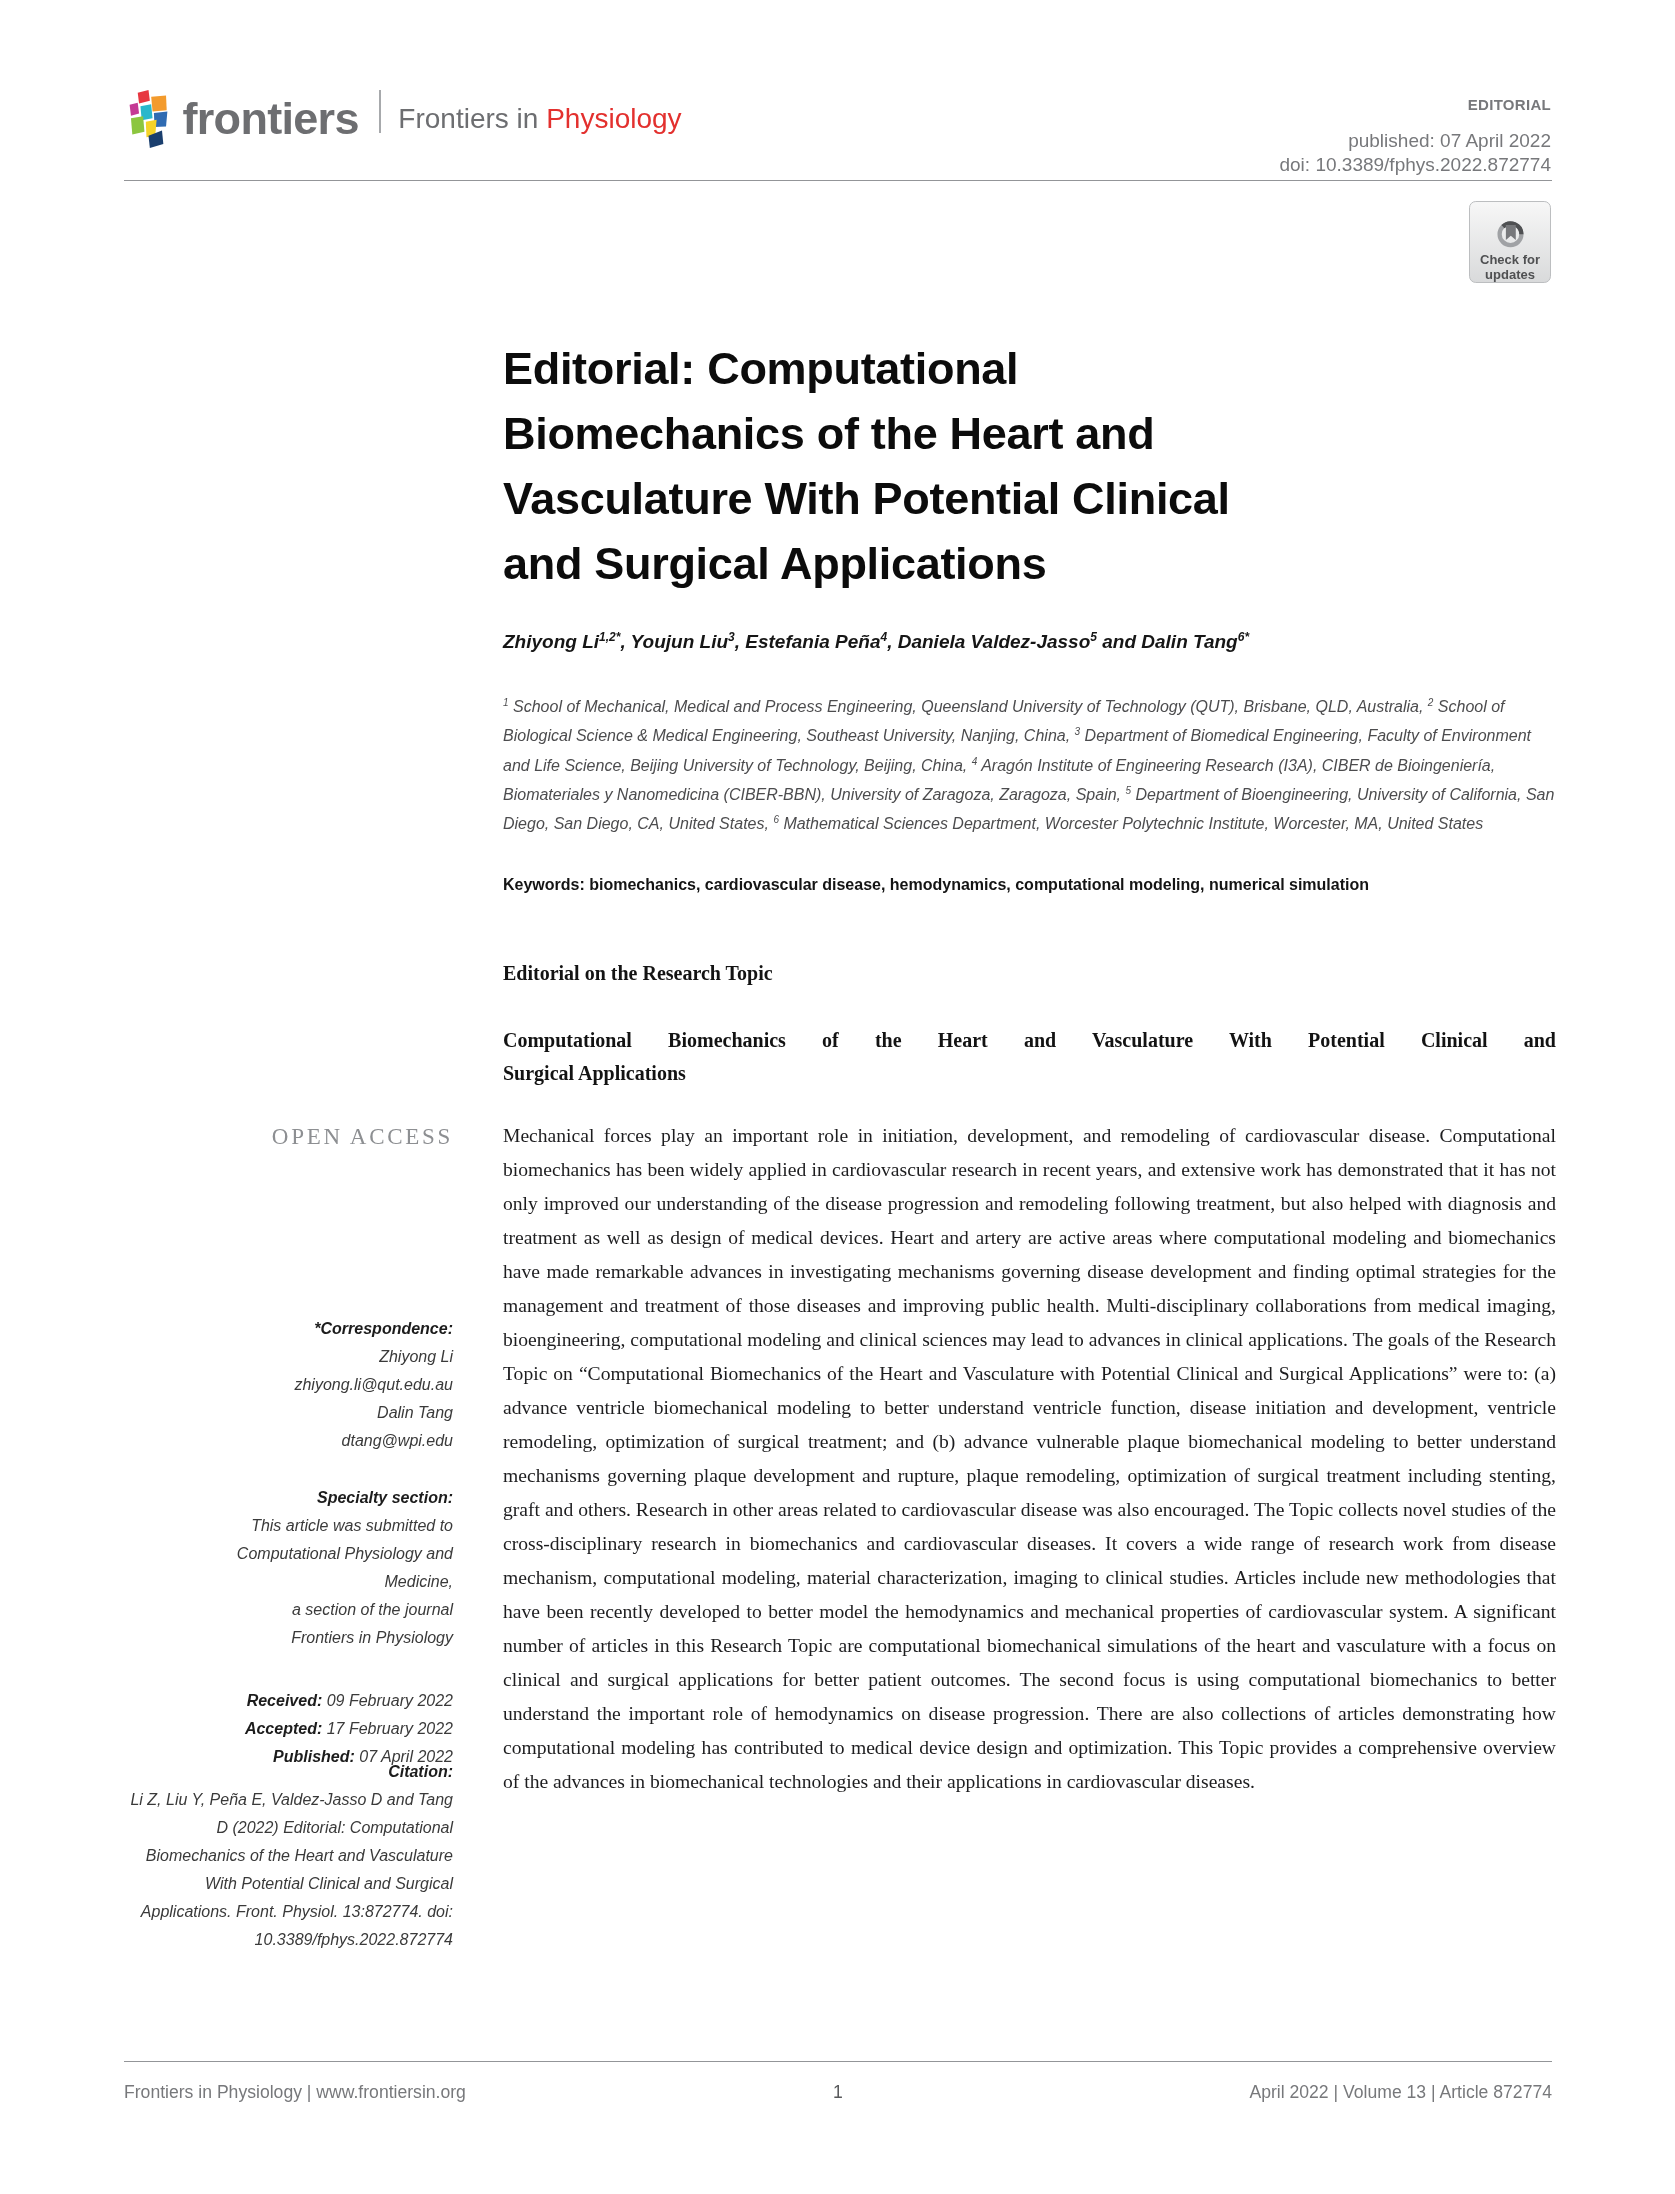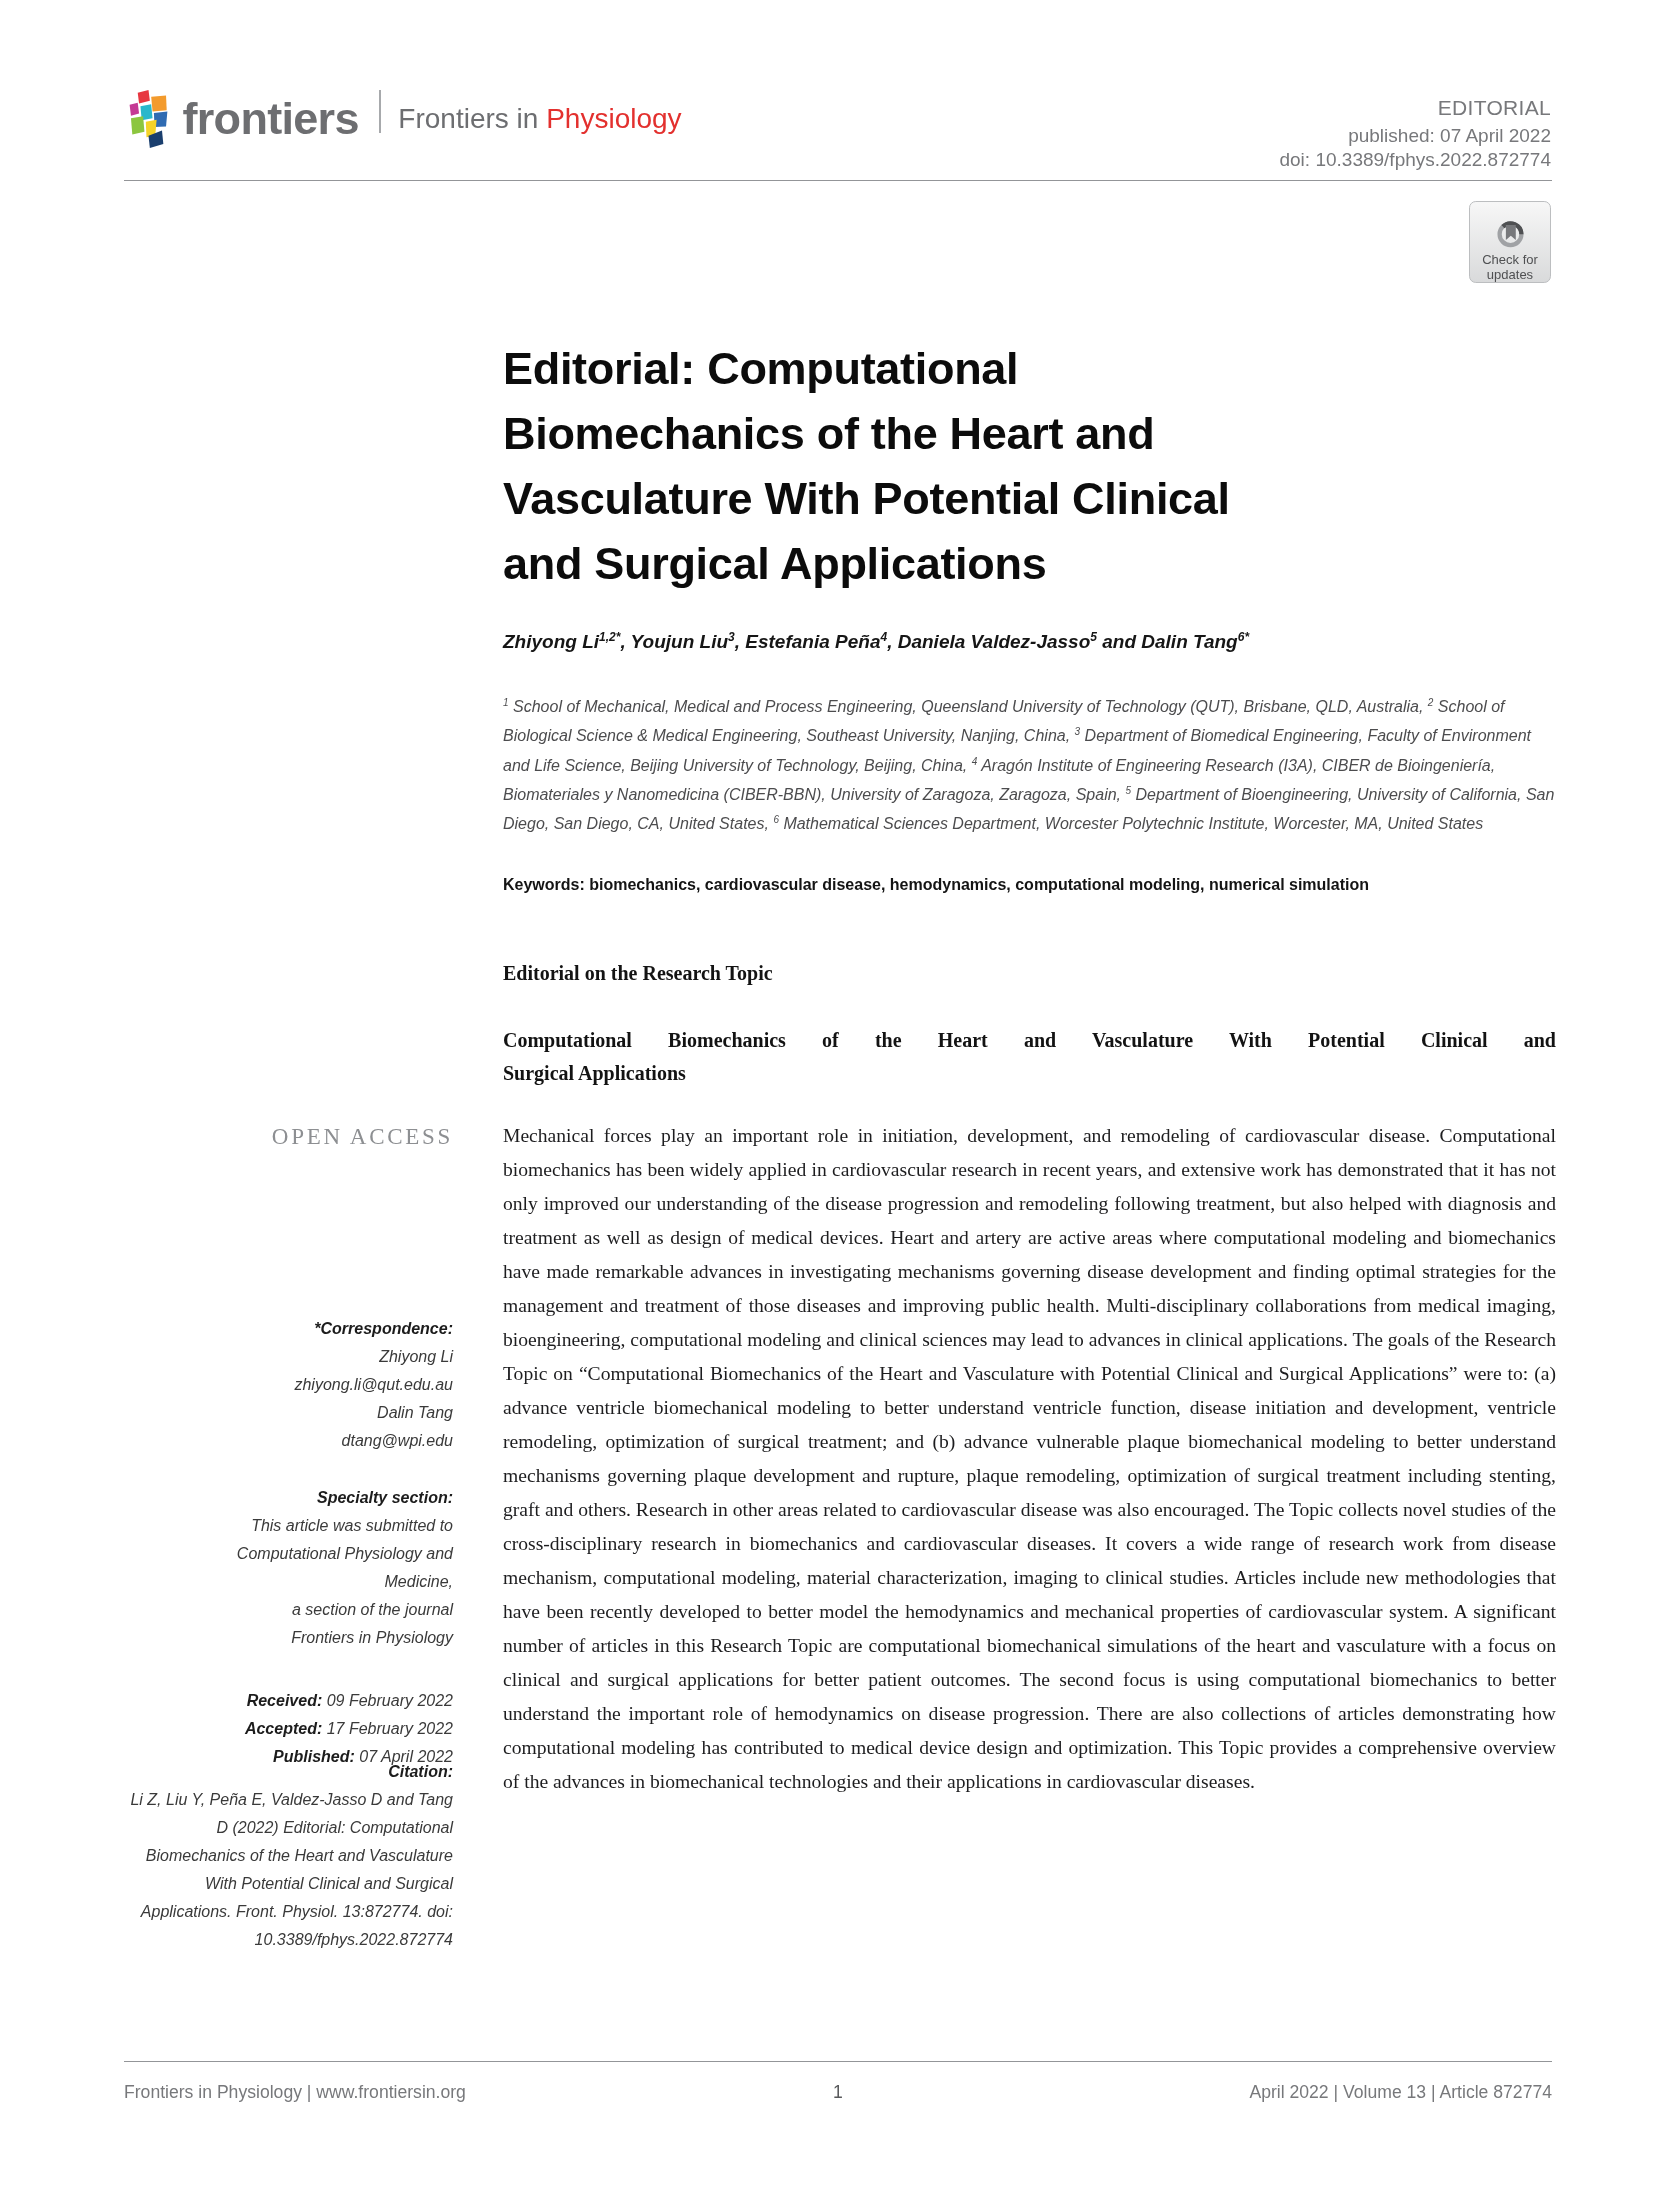--- a/index.html
+++ b/index.html
@@ -12,30 +12,30 @@
     overflow:hidden;
   }
   
   .brand-row{position:absolute;left:124px;top:90px;display:flex;}
   .brand-icon{width:49px;height:58px;margin-right:9.5px;}
   .brand-word{font-size:45px;font-weight:bold;color:#6d6e71;letter-spacing:-0.7px;line-height:58px;}
   .brand-divider{width:2px;height:43px;background:#a7a9ac;margin:0 17.6px 0 20px;}
   .journal-name{font-size:28px;color:#6d6e71;line-height:58px;white-space:nowrap;}
   .journal-name .red{color:#e3302e;}
   .meta{position:absolute;right:124px;top:96px;text-align:right;color:#77787b;}
-  .meta .type{font-size:21px;font-weight:normal;letter-spacing:0.3px;margin-bottom:4px;}
+  .meta .type{font-size:15px;font-weight:bold;letter-spacing:0.3px;margin-bottom:16px;}
   .meta .line{font-size:19px;line-height:24px;}
   .rule-top{position:absolute;left:124px;top:180px;width:1428px;height:1.4px;background:#939598;}
   
   .badge{
     position:absolute;left:1469px;top:201px;width:82px;height:82px;
     border:0.7px solid #bcbec0;border-radius:6.8px;
     background:linear-gradient(#f7f7f7,#d9dadb);
     display:flex;flex-direction:column;align-items:center;justify-content:flex-start;
-    box-sizing:border-box;padding-top:17px;cursor:pointer;
+    box-sizing:border-box;padding-top:17px;cursor:pointer;font-weight:bold;
   }
   .badge-text{font-size:13px;line-height:15px;color:#4f5052;text-align:center;}
   
   .sidebar{position:absolute;left:124px;width:329px;text-align:right;color:#262626;}
   .open-access{top:1124px;font-family:"Liberation Serif", serif;font-size:23px;letter-spacing:2.7px;color:#8d8f92;}
   .sb{font-size:16px;line-height:28px;font-style:italic;}
   .sb .lbl{font-weight:bold;color:#1c1c1c;}
   .sb .val{color:#3a3a3a;}
   .sb-edited{top:1189px;}
   .sb-corr{top:1315px;}

